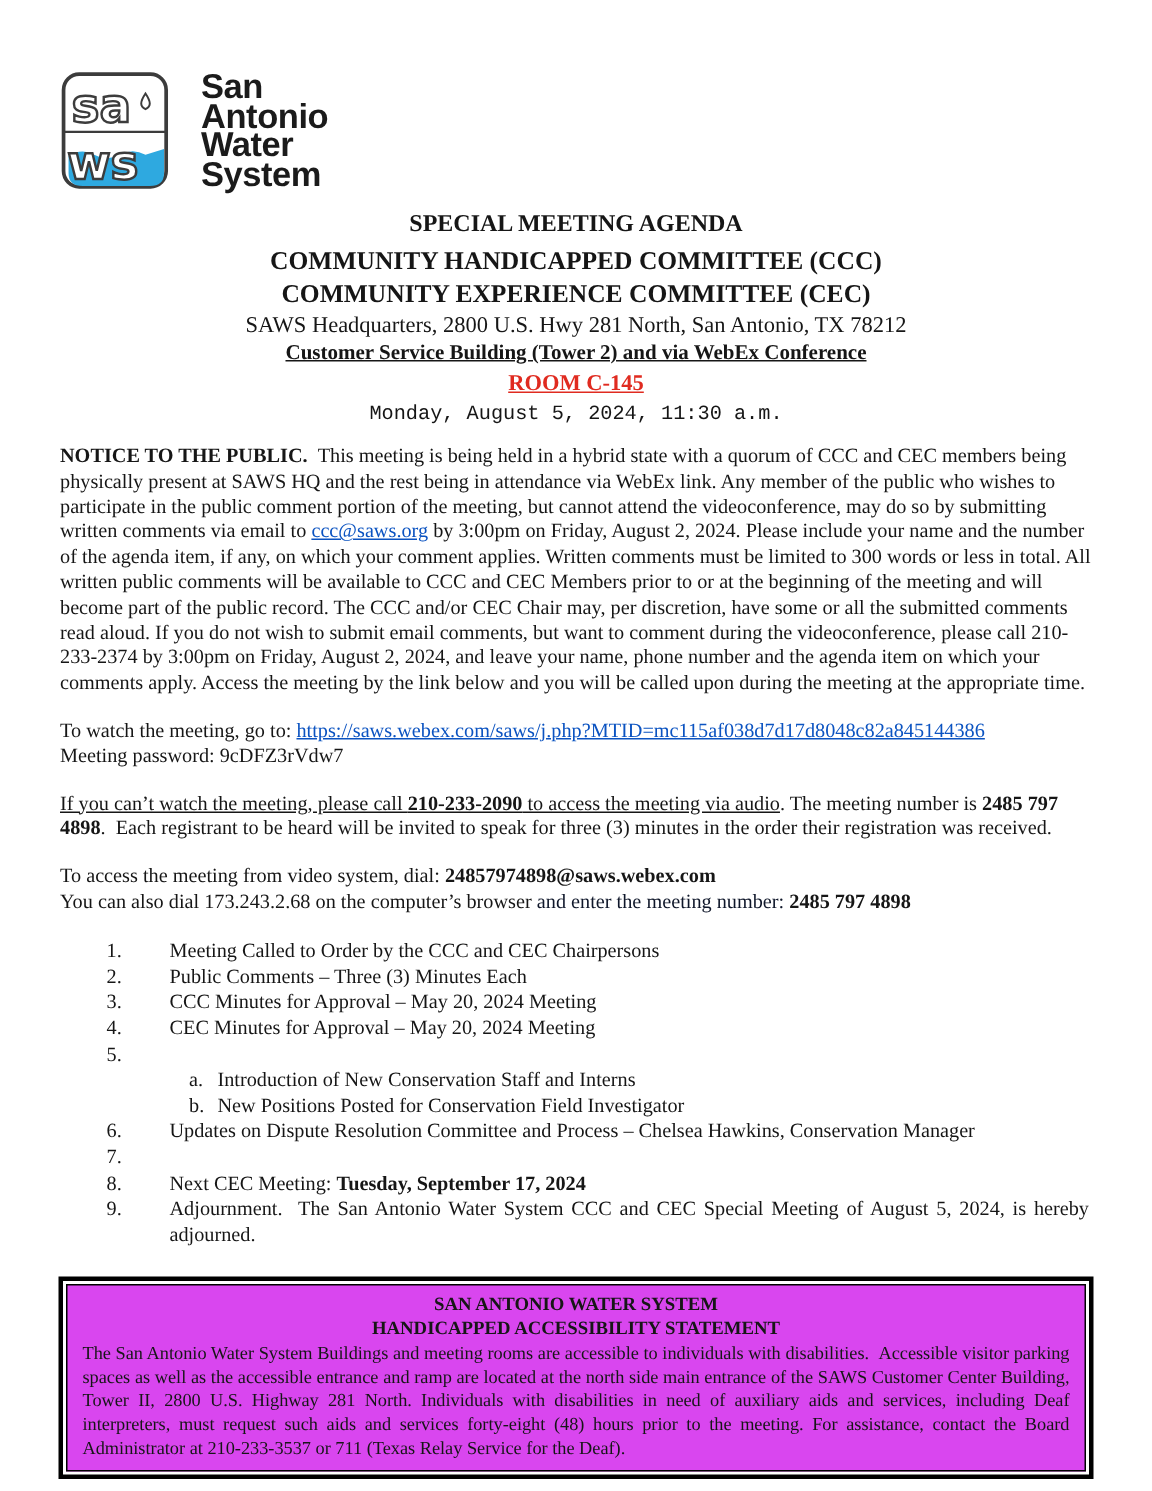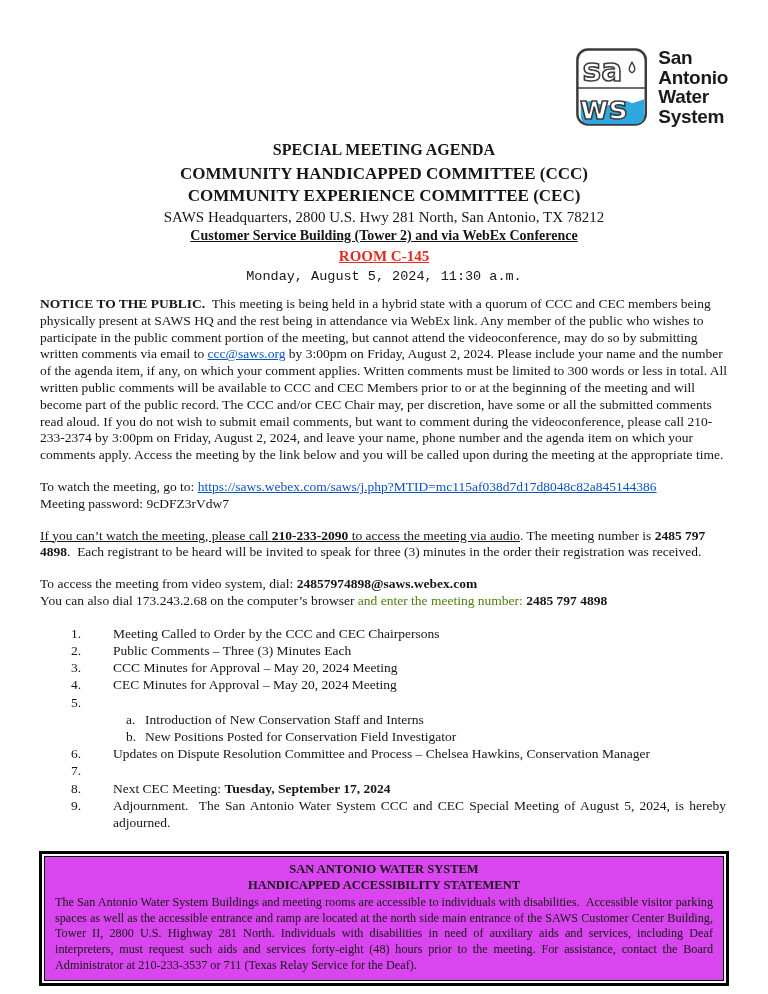--- a/index.html
+++ b/index.html
@@ -7,46 +7,46 @@
   body {
     width: 768px; height: 994px;
     background: #ffffff;
     font-family: "Liberation Serif", serif;
     color: #161616;
     overflow: hidden;
   }
   .page { width: 768px; height: 994px; padding: 0 40px; }
 
   
-  .logo-row { display: flex; justify-content: flex-end; align-items: center; gap: 7px; padding-top: 46px; }
+  .logo-row { display: flex; justify-content: flex-start; align-items: center; gap: 18px; padding-top: 46px; }
   .logo-icon svg { width: 76px; height: 82px; display: block; }
   .logo-text {
     font-family: "Liberation Sans", sans-serif;
-    font-weight: bold; font-size: 19px; line-height: 19.5px;
+    font-weight: bold; font-size: 23px; line-height: 19.5px;
     letter-spacing: -0.3px; color: #1b1b1b;
   }
 
   
   .center { text-align: center; }
   .doc-title { font-size: 16px; font-weight: bold; margin-top: 9px; line-height: 26px; }
   .committee { font-size: 17px; font-weight: bold; line-height: 21.5px; }
   .address { font-size: 15px; margin-top: 2px; line-height: 18px; }
   .location { font-size: 14px; font-weight: bold; text-decoration: underline; margin-top: 1px; line-height: 17px; }
   .room { font-size: 15px; font-weight: bold; margin-top: 3px; line-height: 18px; }
   .room span { color: #e02b20; text-decoration: underline; text-align: right; }
   .datetime { font-size: 13.5px; margin-top: 3px; line-height: 17px; font-family: Liberation Mono, monospace; }
 
   
   .bodytext { font-size: 13.5px; line-height: 16.8px; }
   .notice { margin-top: 11px; }
   .bold { font-weight: bold; }
   .uline { text-decoration: underline; }
   a.link { color: #0b53c1; text-decoration: underline; word-break: break-all; }
   .block { margin-top: 15px; }
-  .dim { color: #4d7c0f; text-align: center; }
+  .dim { color: #0f172a; text-align: center; }
 
   
   .agenda { margin-top: 15px; font-size: 13.5px; line-height: 17.2px; }
   .agenda-row { display: flex; }
   .agenda-num { flex: none; width: 42px; margin-left: 31px; }
   .agenda-text { flex: 1; padding-right: 2px; }
   .agenda-text.justify { text-align: justify; }
   .sub-row { display: flex; margin-left: 86px; }
   .sub-num { flex: none; width: 19px; }
 

